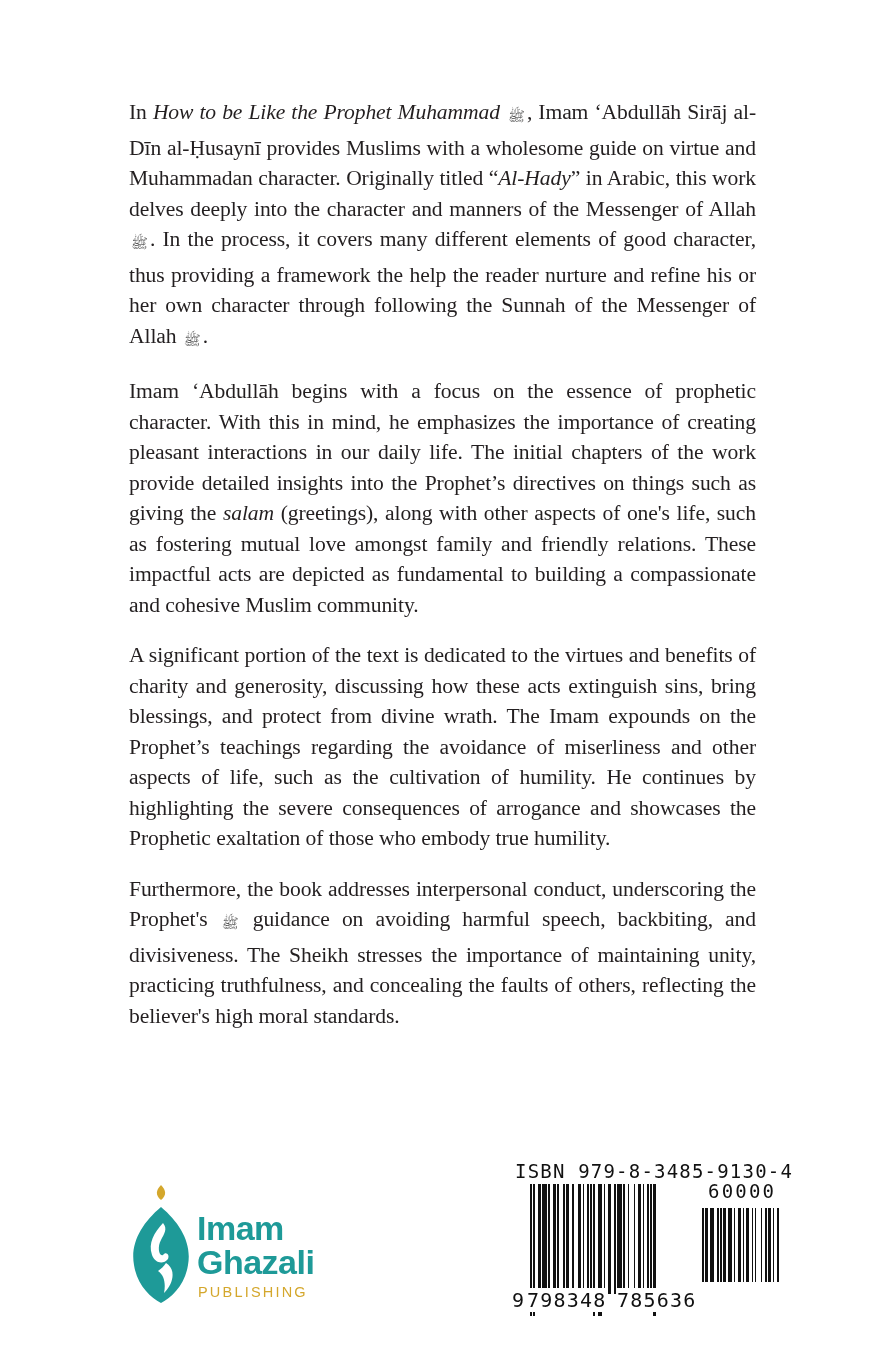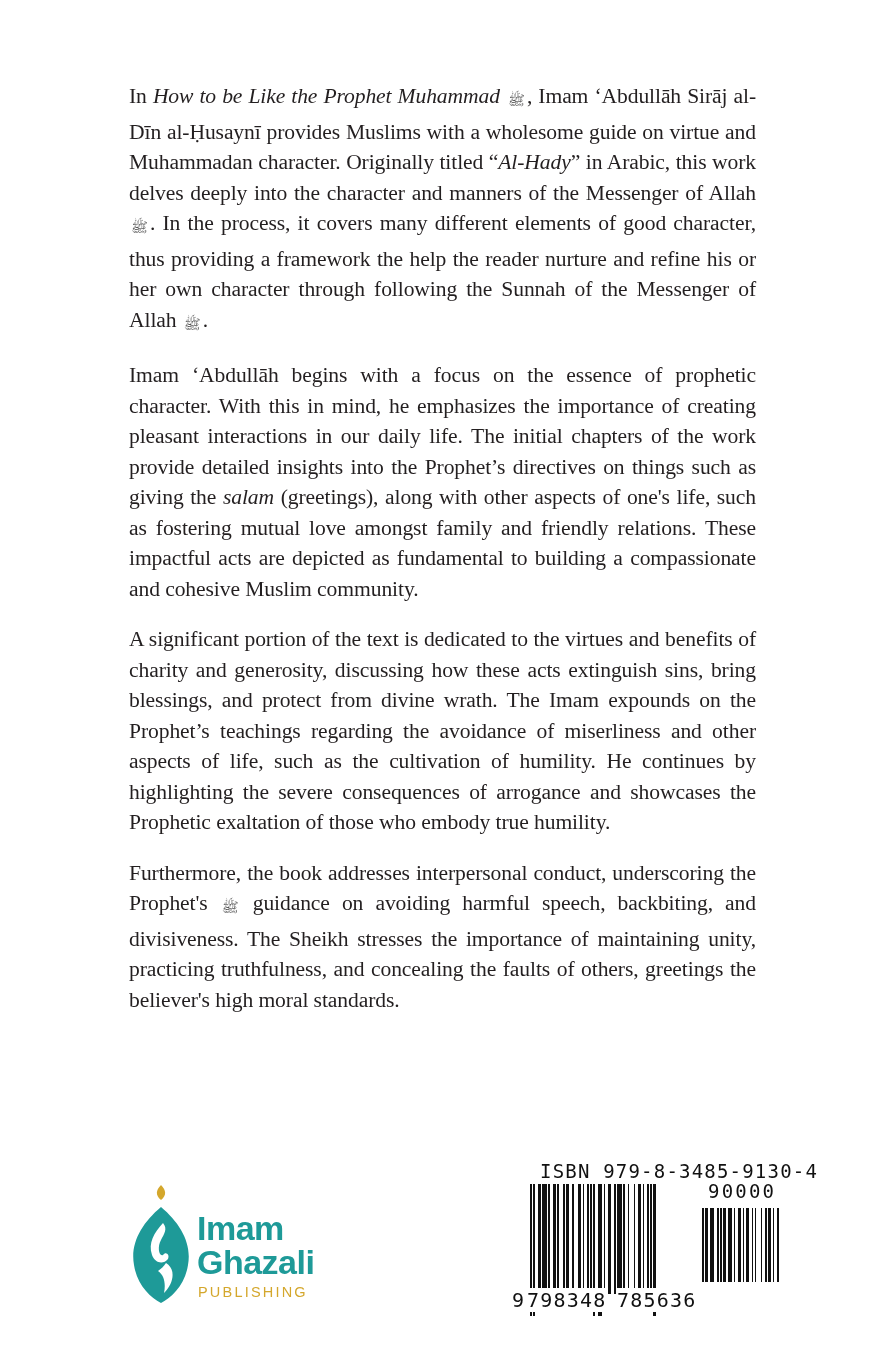--- a/index.html
+++ b/index.html
@@ -4,41 +4,41 @@
 <style>
   html, body { margin: 0; padding: 0; }
   body {
     width: 880px; height: 1360px; background: #ffffff; position: relative; overflow: hidden;
     font-family: "Liberation Serif", "DejaVu Serif", serif; color: #231f20;
   }
   .blurb {
     position: absolute; left: 129px; top: 81px; width: 627px;
     font-size: 21.6px; line-height: 30.5px; text-align: justify; letter-spacing: -0.1px;
   }
-  .blurb p { margin: 0 0 20px 0; }
+  .blurb p { margin: 16px 0 20px 0; }
   .honor {
     display: inline-block; font-size: 14px; font-style: normal; color: #555; 
     vertical-align: -2px; margin: 0 2px; letter-spacing: -1px;
   }
   .logo { position: absolute; left: 130px; top: 1185px; width: 200px; height: 120px; text-decoration: underline; }
   .logo svg { position: absolute; left: 0; top: 0; }
   .logo-word {
     position: absolute; left: 67px; font-family: "Liberation Sans", "DejaVu Sans", sans-serif;
     font-weight: bold; color: #1e9a98; font-size: 34px; line-height: 34px; letter-spacing: -0.5px;
   }
   .logo-imam { top: 26px; }
   .logo-ghazali { top: 60px; }
   .logo-pub {
     position: absolute; left: 68px; top: 99px; font-family: "Liberation Sans", "DejaVu Sans", sans-serif;
     color: #d4a72c; font-size: 14.5px; letter-spacing: 2.2px;
   }
   .isbn-block { position: absolute; left: 512px; top: 1160px; width: 275px; height: 160px; }
   .isbn-text {
     position: absolute; left: 3px; top: 0; font-family: "DejaVu Sans Mono", "Liberation Mono", monospace;
-    font-size: 19px; letter-spacing: 1.2px; color: #111; white-space: nowrap; margin-left: 25px;
+    font-size: 19px; letter-spacing: 1.2px; color: #111; white-space: nowrap;
   }
   .addon-text {
     position: absolute; left: 196px; top: 20px; font-family: "DejaVu Sans Mono", "Liberation Mono", monospace;
     font-size: 19px; letter-spacing: 2.2px; color: #111;
   }
   .bars { position: absolute; left: 18px; top: 24px; width: 170px; height: 132px; }
   .addon-bars { position: absolute; left: 190px; top: 48px; width: 80px; height: 96px; }
   .bar { position: absolute; top: 0; background: #111; }
   .ean-digits {
     position: absolute; top: 128px; font-family: "DejaVu Sans Mono", "Liberation Mono", monospace;
@@ -48,38 +48,38 @@
 </head>
 <body>
 
 <div class="blurb">
   <p><span>In </span><i>How to be Like the Prophet Muhammad</i> <span class="honor">ﷺ</span><span>, Imam ‘Abdullāh Sirāj al-Dīn al-Ḥusaynī provides Muslims with a wholesome guide on virtue and Muhammadan character. Originally titled “</span><i>Al-Hady</i><span>” in Arabic, this work delves deeply into the character and manners of the Messenger of Allah</span> <span class="honor">ﷺ</span><span>. In the process, it covers many different elements of good character, thus providing a framework the help the reader nurture and refine his or her own character through following the Sunnah of the Messenger of Allah</span> <span class="honor">ﷺ</span><span>.</span></p>
 
   <p><span>Imam ‘Abdullāh begins with a focus on the essence of prophetic character. With this in mind, he emphasizes the importance of creating pleasant interactions in our daily life. The initial chapters of the work provide detailed insights into the Prophet’s directives on things such as giving the </span><i>salam</i><span> (greetings), along with other aspects of one's life, such as fostering mutual love amongst family and friendly relations. These impactful acts are depicted as fundamental to building a compassionate and cohesive Muslim community.</span></p>
 
   <p>A significant portion of the text is dedicated to the virtues and benefits of charity and generosity, discussing how these acts extinguish sins, bring blessings, and protect from divine wrath. The Imam expounds on the Prophet’s teachings regarding the avoidance of miserliness and other aspects of life, such as the cultivation of humility. He continues by highlighting the severe consequences of arrogance and showcases the Prophetic exaltation of those who embody true humility.</p>
 
-  <p><span>Furthermore, the book addresses interpersonal conduct, underscoring the Prophet's</span> <span class="honor">ﷺ</span><span> guidance on avoiding harmful speech, backbiting, and divisiveness. The Sheikh stresses the importance of maintaining unity, practicing truthfulness, and concealing the faults of others, greetings the believer's high moral standards.</span></p>
+  <p><span>Furthermore, the book addresses interpersonal conduct, underscoring the Prophet's</span> <span class="honor">ﷺ</span><span> guidance on avoiding harmful speech, backbiting, and divisiveness. The Sheikh stresses the importance of maintaining unity, practicing truthfulness, and concealing the faults of others, reflecting the believer's high moral standards.</span></p>
 </div>
 
 <div class="logo">
   <svg width="62" height="120" viewBox="0 0 62 120">
     <path d="M31 0 C36 5 37 10 31 15 C25 10 26 5 31 0 Z" fill="#d4a72c"></path>
     <path d="M31 22 C50 38 62 58 58 80 C55 100 42 112 31 118 C20 112 7 100 4 80 C0 58 12 38 31 22 Z" fill="#1e9a98"></path>
     <path d="M33 38 C24 48 18 58 22 70 C25 78 33 80 38 74 C40 70 36 66 33 70 C29 72 27 62 31 55 C34 49 38 44 33 38 Z" fill="#ffffff"></path>
     <path d="M36 78 C46 84 44 98 34 108 C36 98 34 90 28 86 C31 84 34 81 36 78 Z" fill="#ffffff"></path>
   </svg>
   <div class="logo-word logo-imam">Imam</div>
   <div class="logo-word logo-ghazali">Ghazali</div>
   <div class="logo-pub">PUBLISHING</div>
 </div>
 
 <div class="isbn-block">
   <div class="isbn-text">ISBN 979-8-3485-9130-4</div>
-  <div class="addon-text">90000</div>
+  <div class="addon-text">60000</div>
   <div class="bars" id="ean-bars">
       <div class="bar" style="left: 0px; width: 1.5px; height: 100%;"></div>
       <div class="bar" style="left: 3px; width: 1.5px; height: 100%;"></div>
       <div class="bar" style="left: 7.5px; width: 3px; height: calc(100% - 22px);"></div>
       <div class="bar" style="left: 12px; width: 4.5px; height: calc(100% - 22px);"></div>
       <div class="bar" style="left: 18px; width: 1.5px; height: calc(100% - 22px);"></div>
       <div class="bar" style="left: 22.5px; width: 3px; height: calc(100% - 22px);"></div>
       <div class="bar" style="left: 27px; width: 1.5px; height: calc(100% - 22px);"></div>
       <div class="bar" style="left: 33px; width: 1.5px; height: calc(100% - 22px);"></div>
       <div class="bar" style="left: 36px; width: 3px; height: calc(100% - 22px);"></div>

